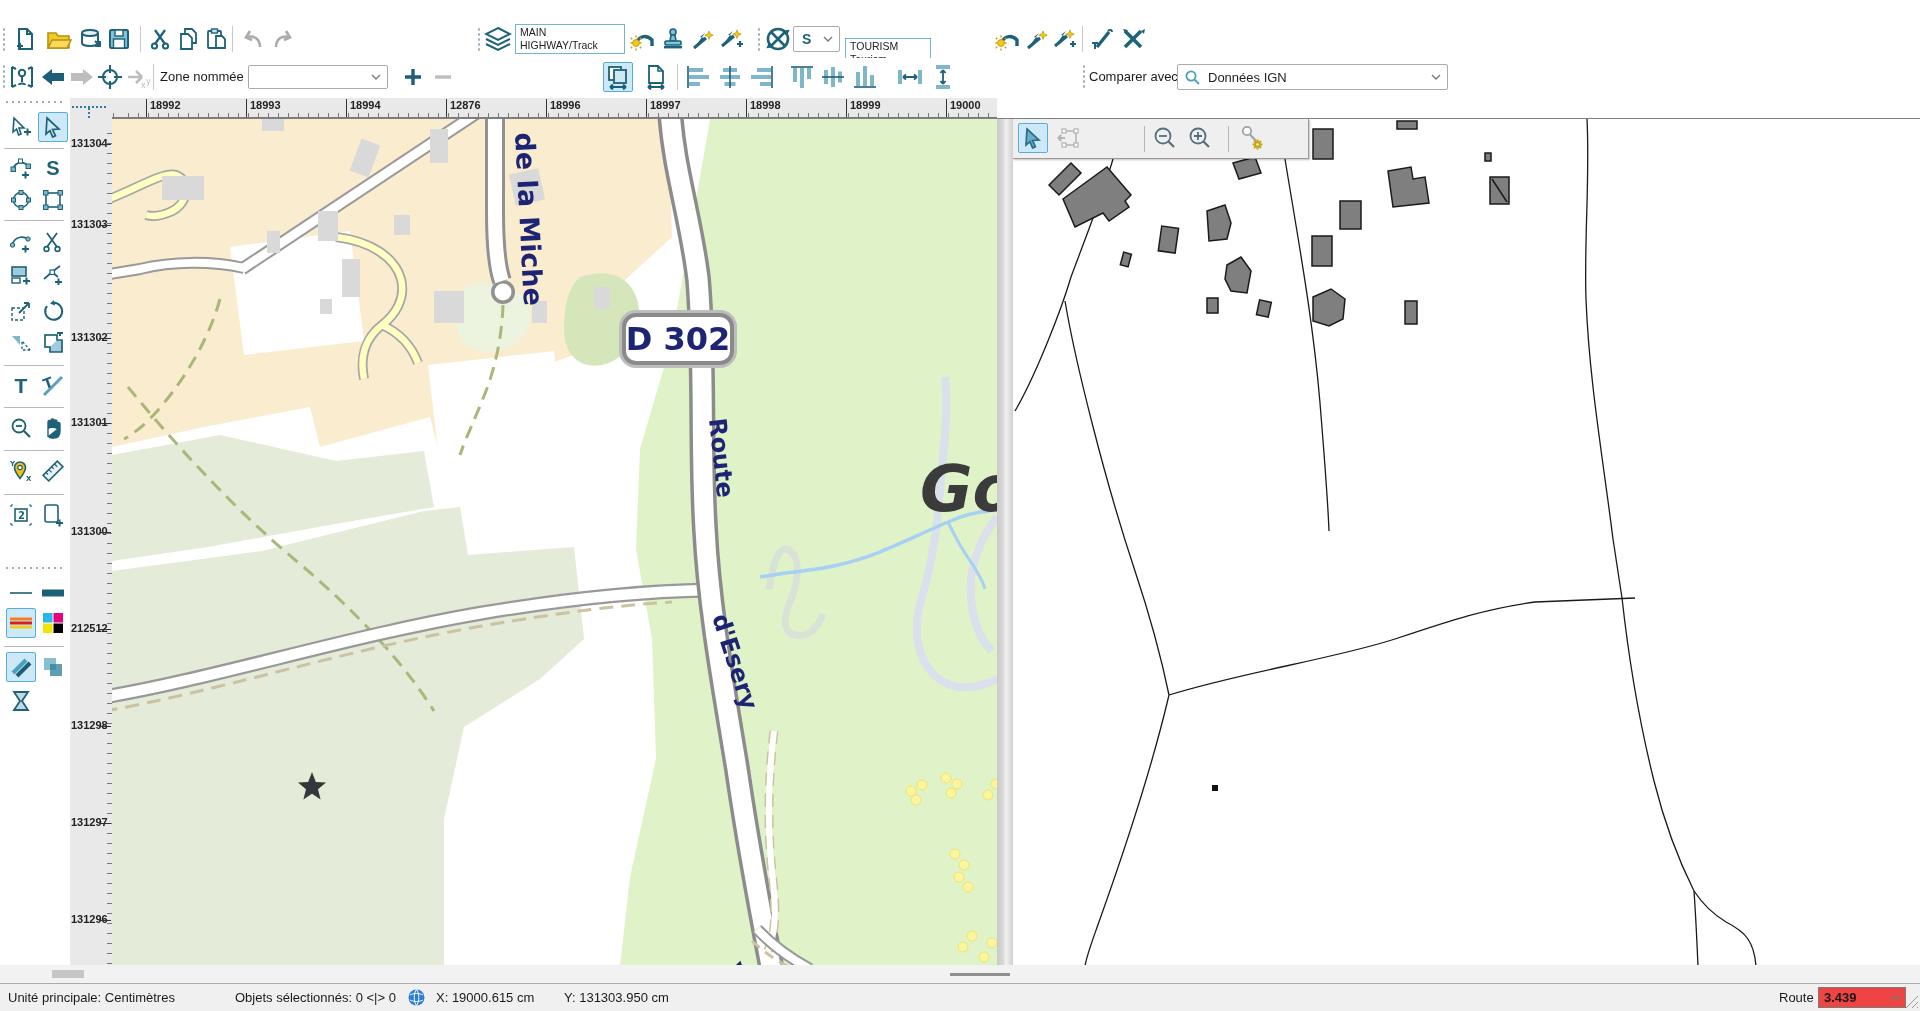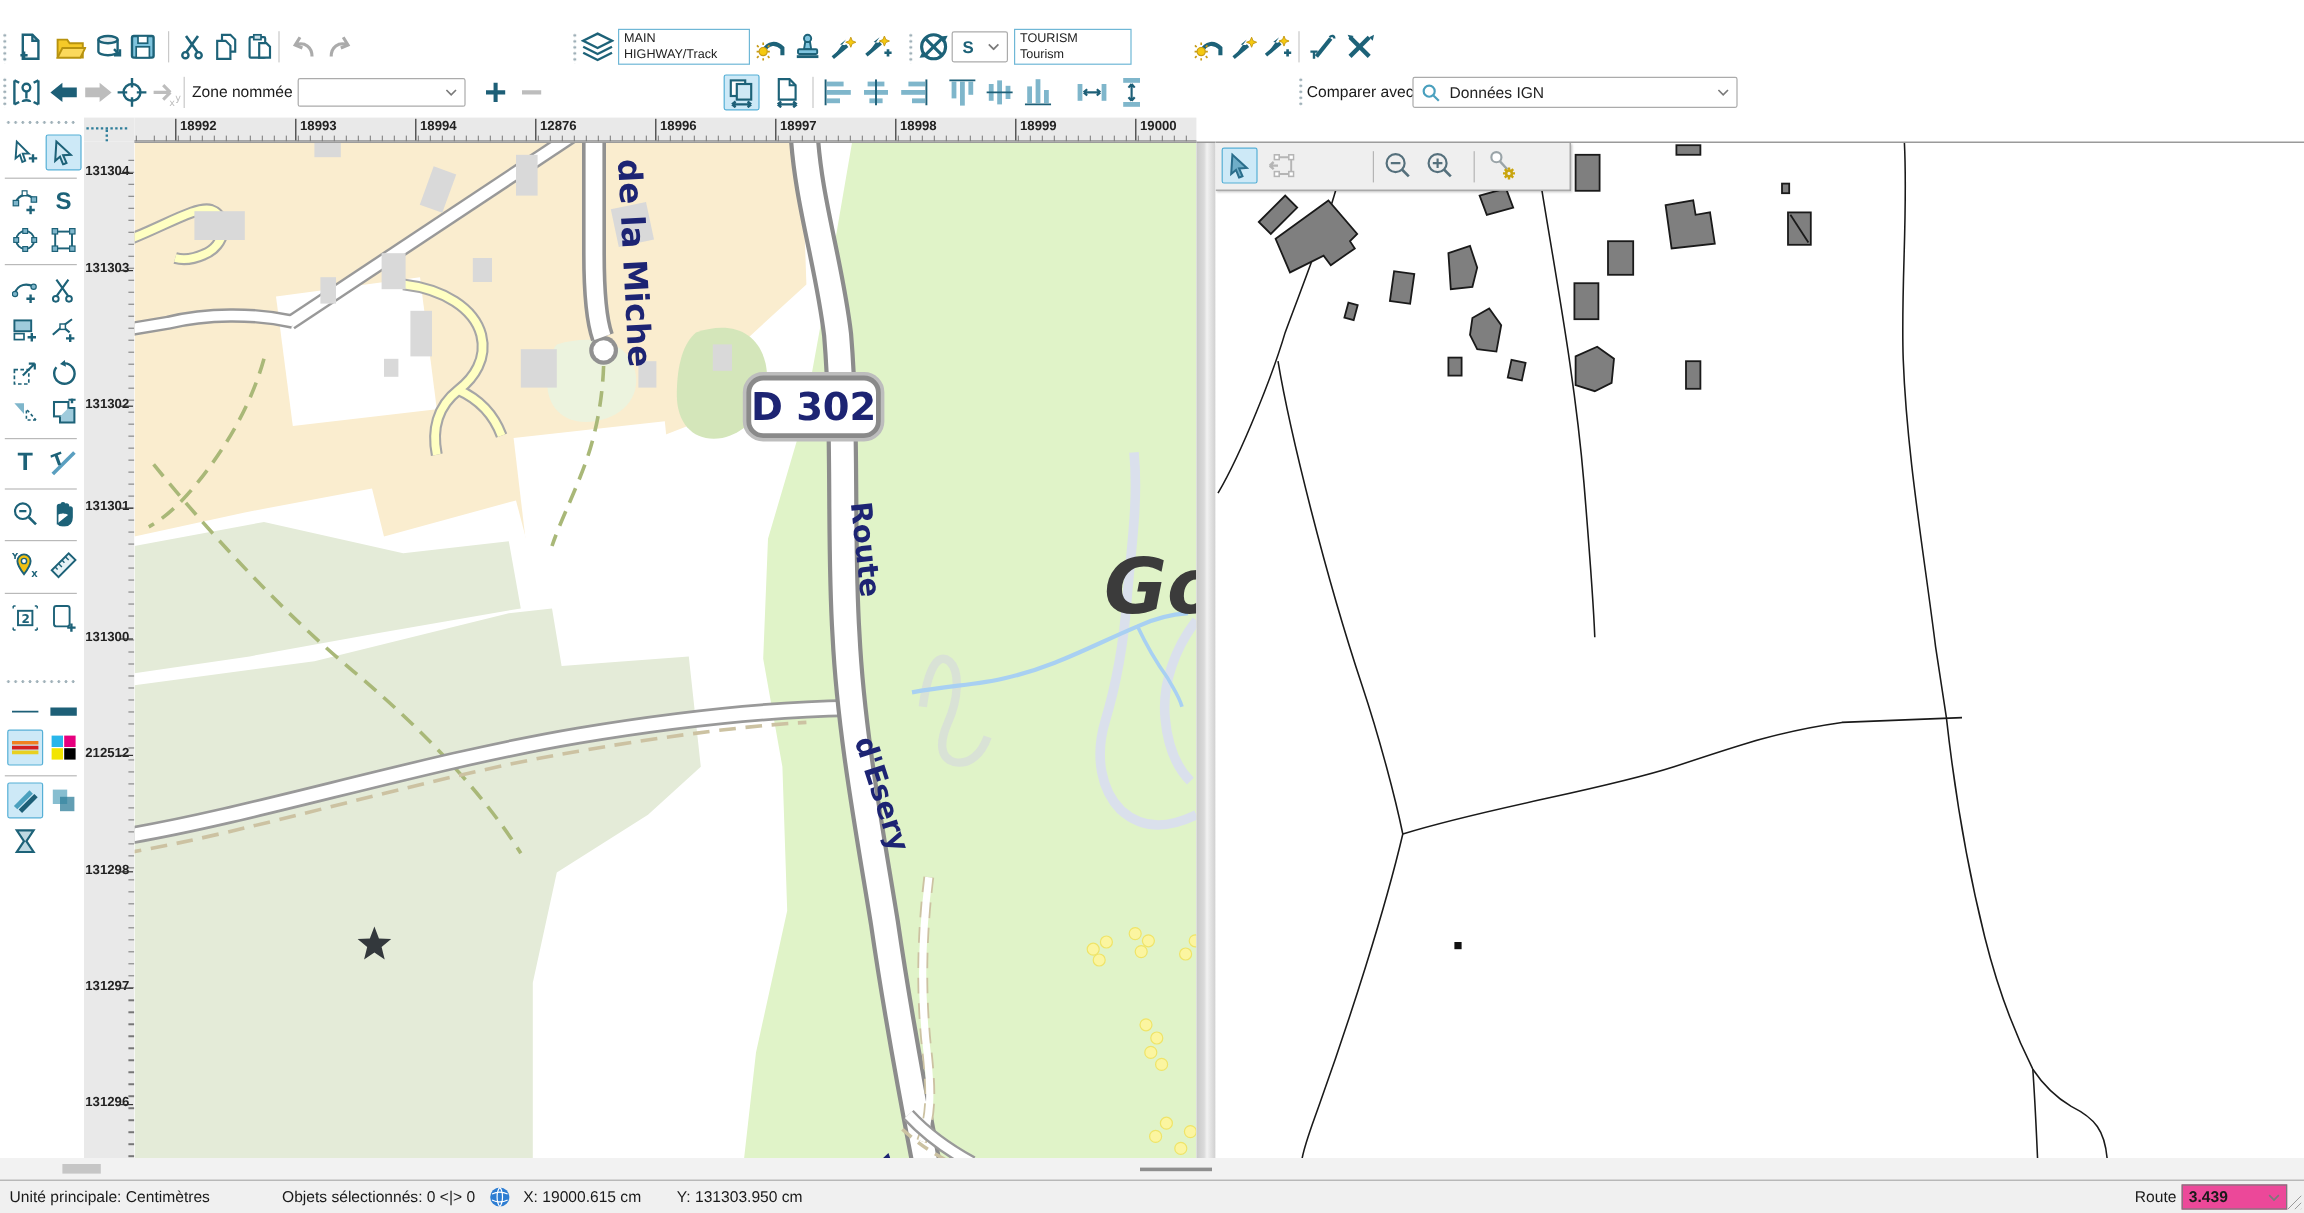--- a/index.html
+++ b/index.html
@@ -50,21 +50,21 @@
   .rp-toolbar { position:absolute; left:0; top:0; width:296px; height:40px; background:#EFEFEF; border-right:1px solid #9A9A9A; border-bottom:1px solid #9A9A9A; box-shadow:1px 1px 2px rgba(0,0,0,.25); }
   .rp-toolbar .btn { top:4px; }
   .rp-toolbar .sep-v { top:7px; background:#B5B5B5; }
 
   
   .scrollstrip { position:absolute; left:0; top:965px; width:1920px; height:18px; background:#F2F2F2; }
   .hthumb { position:absolute; top:8px; height:3px; background:#8F8F8F; }
   .hstub { position:absolute; left:52px; top:5px; width:32px; height:8px; background:#C6C6C6; }
   .statusbar { position:absolute; left:0; top:983px; width:1920px; height:28px; background:#F0F0F0; border-top:1px solid #ABABAB; font-size:13px; color:#1a1a1a; }
   .statusbar .it { position:absolute; top:6px; white-space:nowrap; }
-  .zoomdd { position:absolute; left:1818px; top:3px; width:88px; height:21px; background:#ec4899; border:1px solid #7A7A7A; display:flex; align-items:center; padding-left:5px; font-weight:bold; font-size:13px; }
+  .zoomdd { position:absolute; left:1818px; top:3px; width:88px; height:21px; background:#ef4444; border:1px solid #7A7A7A; display:flex; align-items:center; padding-left:5px; font-weight:bold; font-size:13px; }
   .grip-resize { position:absolute; right:2px; top:10px; width:14px; height:14px;
     background:repeating-linear-gradient(135deg,transparent 0,transparent 3px,#9a9a9a 3px,#9a9a9a 4px); clip-path:polygon(100% 0,100% 100%,0 100%); }
 
   svg { display:block; }
   text { font-family:"DejaVu Sans","Liberation Sans",sans-serif; }
 </style>
 </head>
 <body>
 
 <div id="app">
@@ -191,21 +191,21 @@
           <path d="M21,9 l2,-4 -4.5,0.5" fill="none" stroke="#1D6278" stroke-width="2"></path>
           <path d="M5,17 l-2,4 4.5,-0.5" fill="none" stroke="#1D6278" stroke-width="2"></path>
         </svg>
     </div>
     <div class="dd" style="left:793px;top:4px;width:47px;height:26px;padding-left:8px">
       <b class="tealtext" style="font-size:14px">S</b>
       <svg class="chev" width="10" height="6" viewBox="0 0 10 6">
           <polyline points="1,1 5,5 9,1" fill="none" stroke="#7A7A7A" stroke-width="1.4"></polyline>
         </svg>
     </div>
-    <div class="layerbox" style="left:845px;top:2px;width:98px">
+    <div class="layerbox" style="left:845px;top:16px;width:86px">
       <div>TOURISM</div>
       <div>Tourism</div>
     </div>
     <div class="btn" style="left:993px;top:2px">
       <svg width="26" height="24" viewBox="0 0 26 24">
           <path d="M6,16 C10,8 17,8 22,13 L22,19" fill="none" stroke="#1D6278" stroke-width="3.4"></path>
           <circle cx="6" cy="16" r="3.4" fill="#F5C910" stroke="#C79B16" stroke-width="1"></circle>
           <g stroke="#C79B16" stroke-width="1.4">
             <path d="M6,10.5 v-2 M6,21.5 v2 M0.5,16 h2 M11.5,16 h-2 M2.2,12.2 l-1.4,-1.4 M9.8,19.8 l1.4,1.4 M2.2,19.8 l-1.4,1.4 M9.8,12.2 l1.4,-1.4"></path>
           </g>

